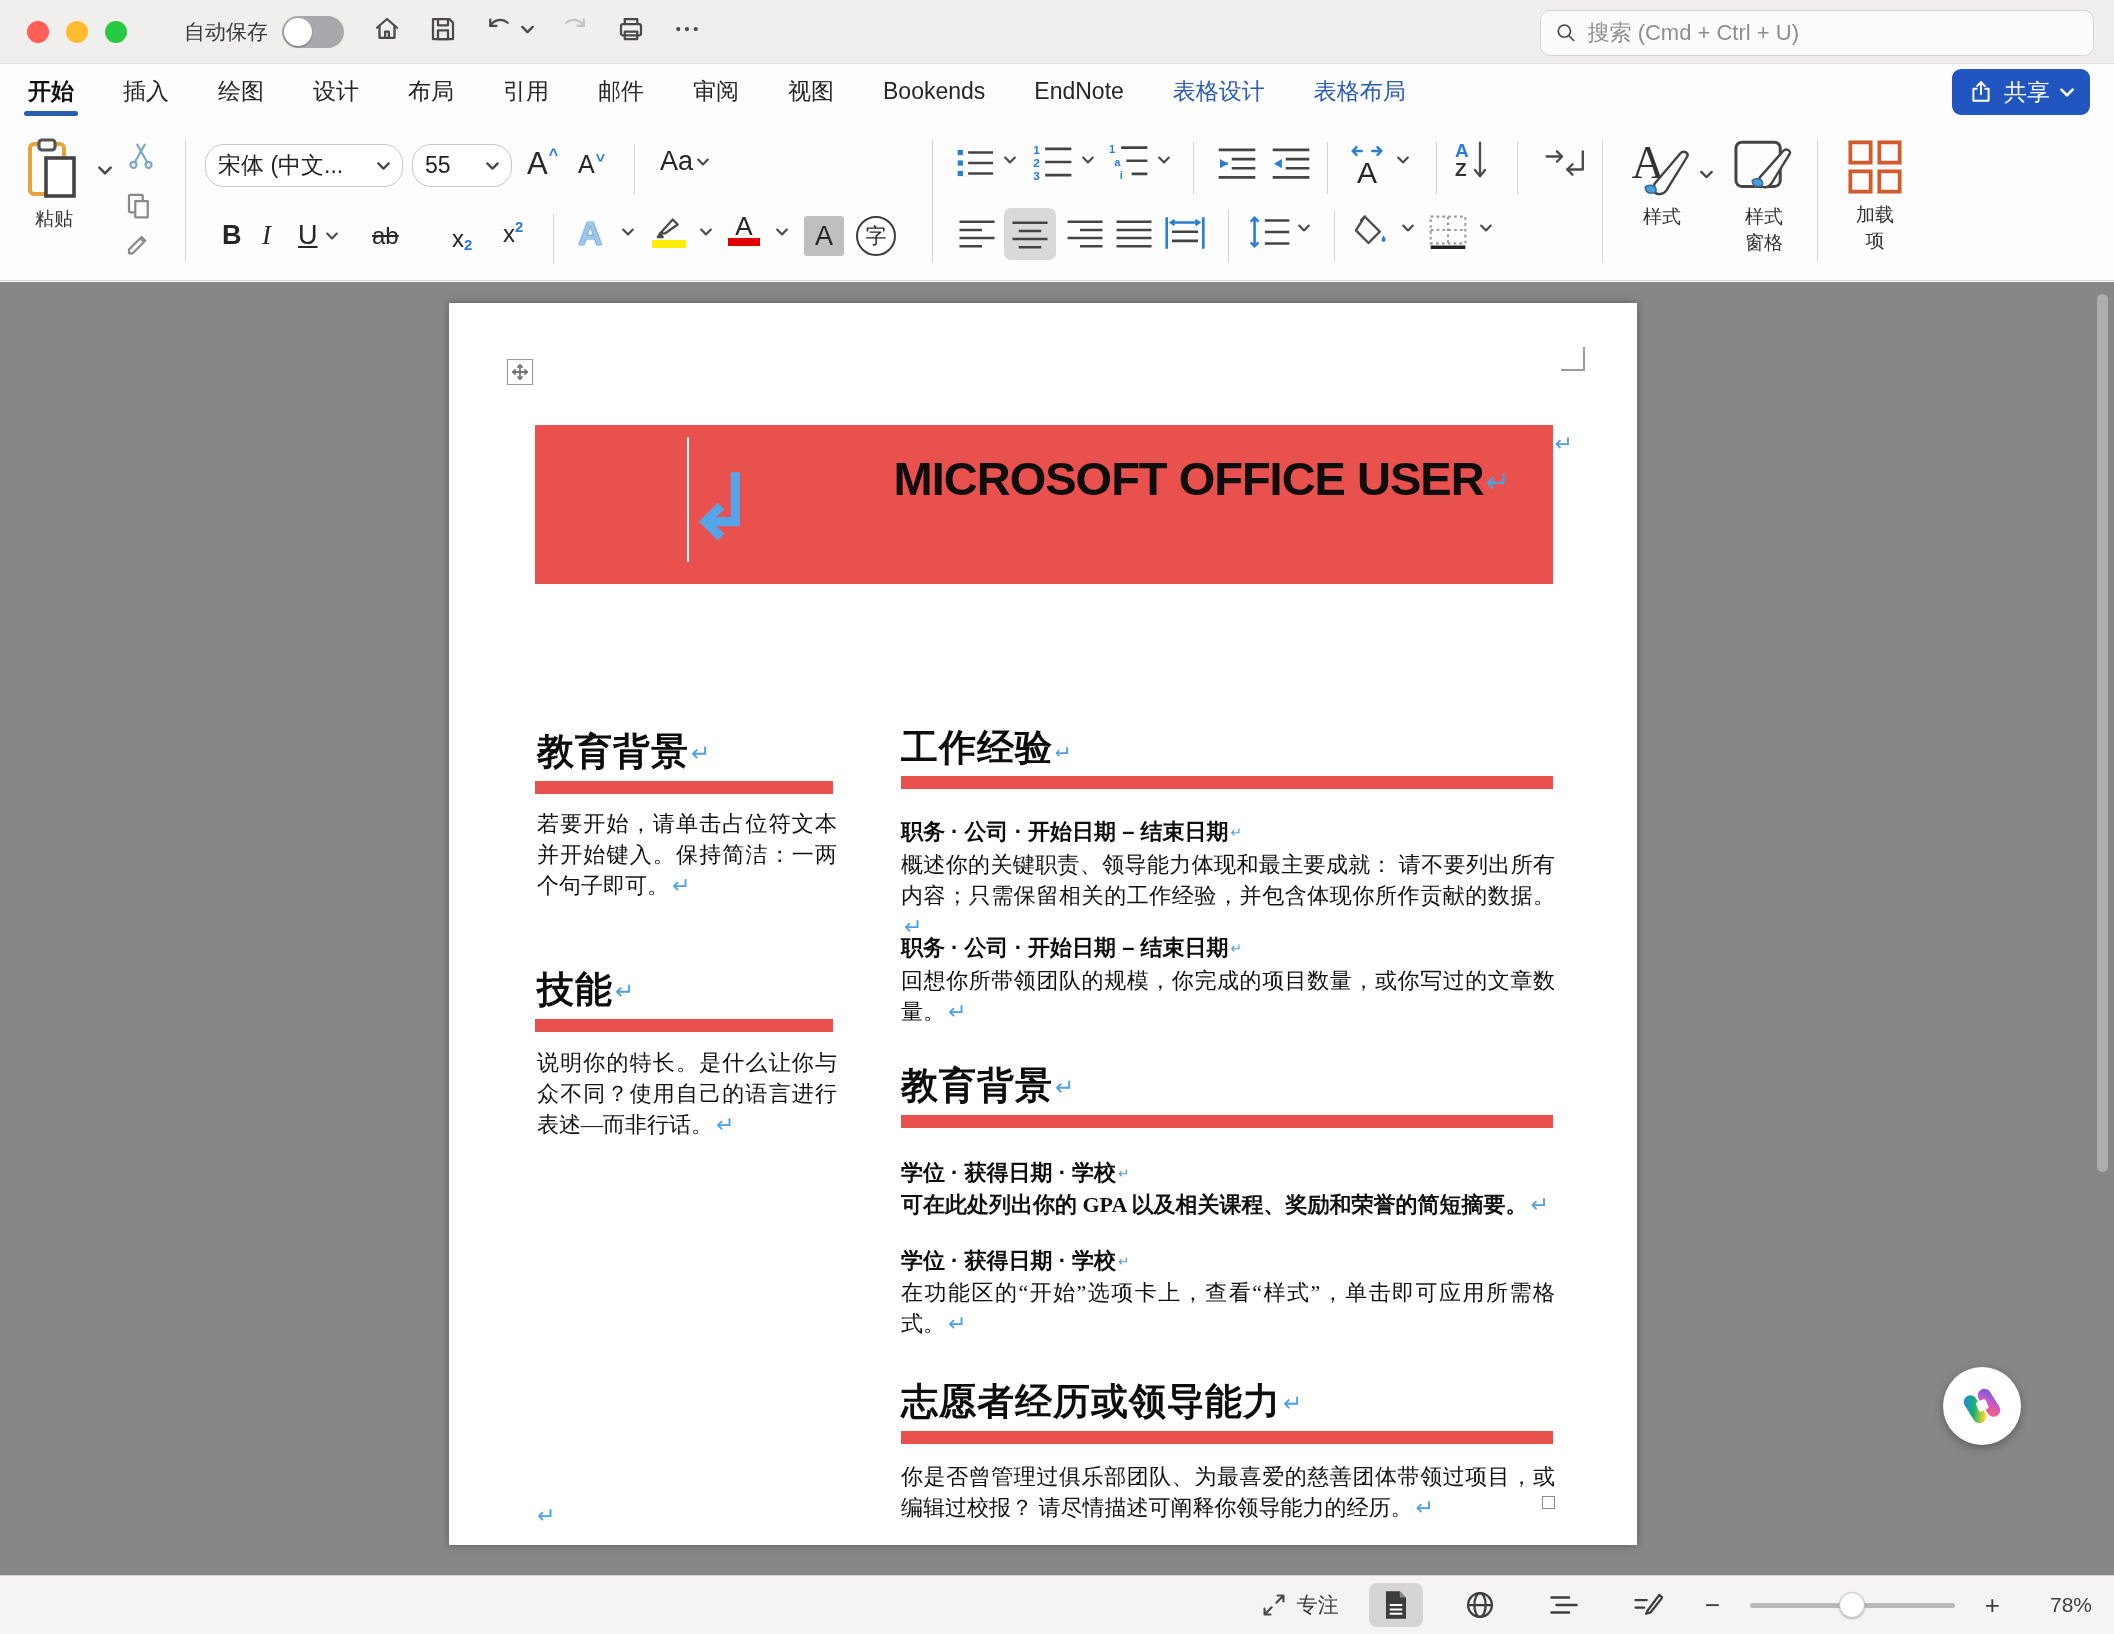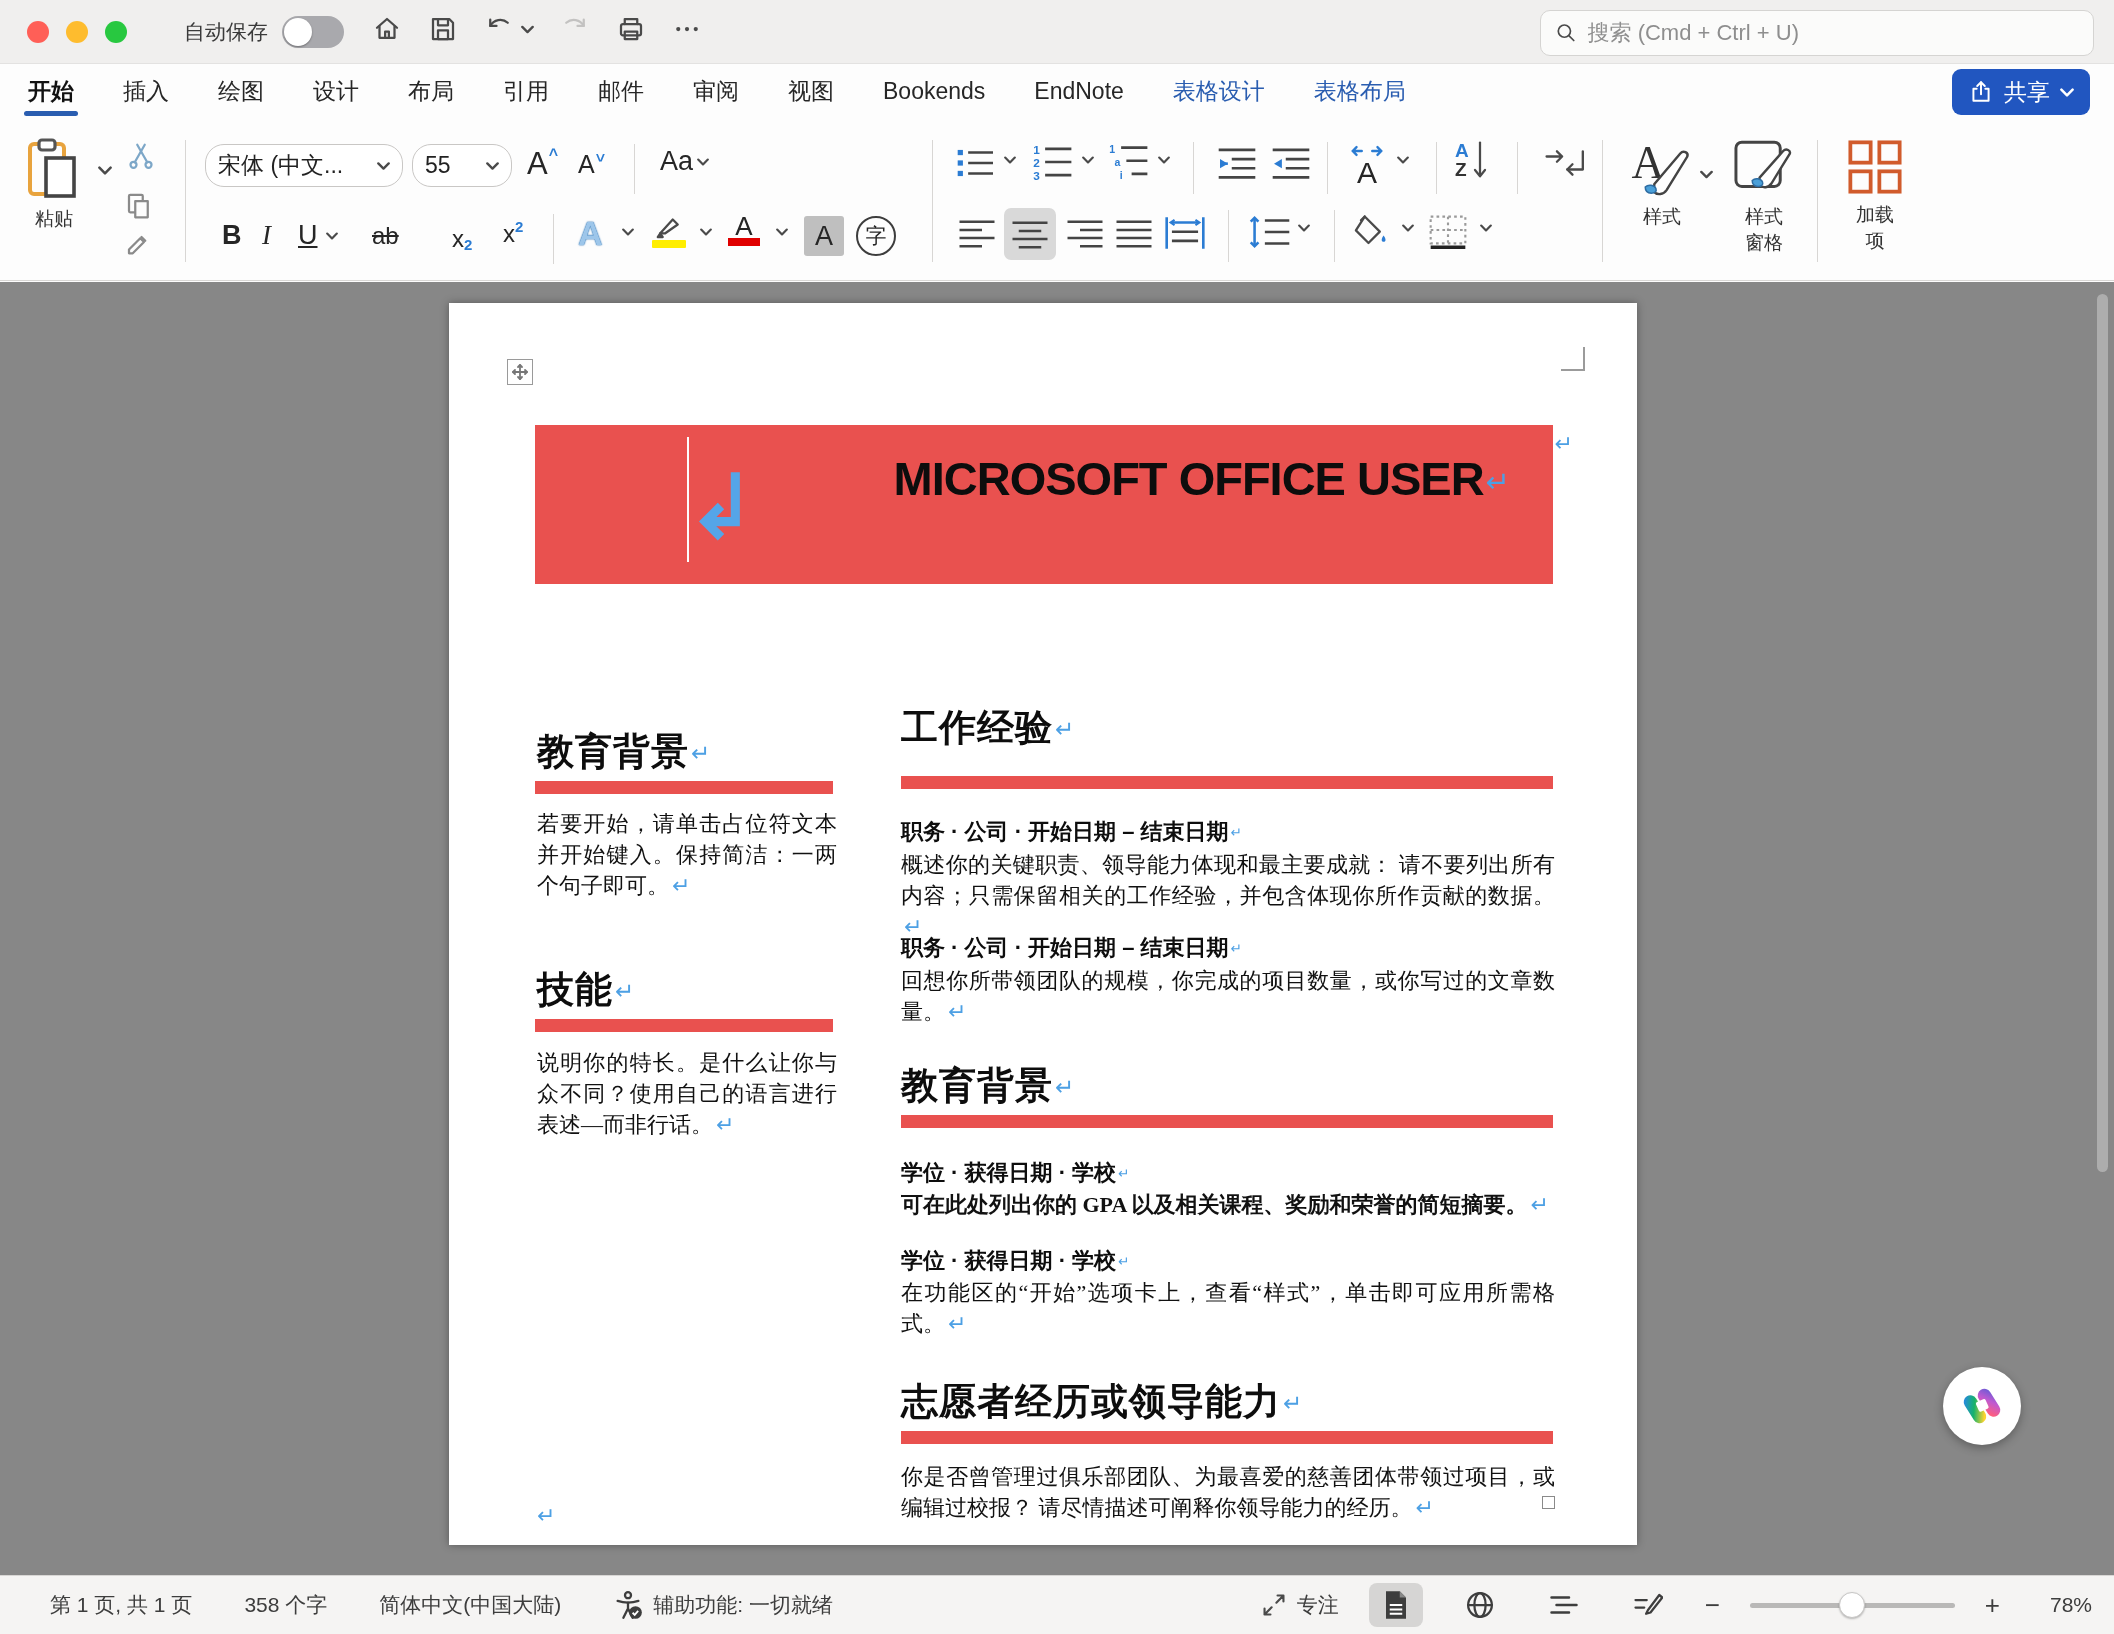--- a/index.html
+++ b/index.html
@@ -566,21 +566,21 @@
       <span class="mark" style="right:64px; top:128px;">↵</span>
 
       <div class="h1 pm-h" style="left:88px; top:424px;">教育背景</div>
       <div class="redbar" style="left:86px; top:478px; width:298px;"></div>
       <div class="body-txt pm" style="left:88px; top:505px; width:300px;">若要开始，请单击占位符文本并开始键入。保持简洁：一两个句子即可。</div>
 
       <div class="h1 pm-h" style="left:88px; top:662px;">技能</div>
       <div class="redbar" style="left:86px; top:716px; width:298px;"></div>
       <div class="body-txt pm" style="left:88px; top:744px; width:300px;">说明你的特长。是什么让你与众不同？使用自己的语言进行表述—而非行话。</div>
 
-      <div class="h1 pm-h" style="left:452px; top:400px;">工作经验</div>
+      <div class="h1 pm-h" style="left:452px; top:420px;font-family:Liberation Mono, monospace;">工作经验</div>
       <div class="redbar" style="left:452px; top:473px; width:652px;"></div>
 
       <div class="entry pm-h" style="left:452px; top:514px;">职务 · 公司 · 开始日期 – 结束日期</div>
       <div class="body-txt pm" style="left:452px; top:546px; width:654px;">概述你的关键职责、领导能力体现和最主要成就： 请不要列出所有内容；只需保留相关的工作经验，并包含体现你所作贡献的数据。</div>
 
       <div class="entry pm-h" style="left:452px; top:630px;">职务 · 公司 · 开始日期 – 结束日期</div>
       <div class="body-txt pm" style="left:452px; top:662px; width:654px;">回想你所带领团队的规模，你完成的项目数量，或你写过的文章数量。</div>
 
       <div class="h1 pm-h" style="left:452px; top:758px;">教育背景</div>
       <div class="redbar" style="left:452px; top:812px; width:652px;"></div>
@@ -618,37 +618,20 @@
         <g transform="rotate(-32 24 24)">
           <rect x="9" y="7" width="14" height="32" rx="7" fill="url(#cg1)"></rect>
           <rect x="25" y="9" width="14" height="32" rx="7" fill="url(#cg2)"></rect>
           <rect x="19" y="18" width="11" height="11" rx="2" fill="#fff" transform="rotate(8 24 24)"></rect>
         </g>
       </svg>
     </div>
   </div>
 
   <div class="statusbar">
-    <div class="sb-left">
-      <span class="sb-item">第 1 页, 共 1 页</span>
-      <span class="sb-item">358 个字</span>
-      <span class="sb-item">简体中文(中国大陆)</span>
-      <span class="sb-item">
-        <svg width="30" height="30" viewBox="0 0 26 26">
-          <g class="ic" style="stroke:#3d3d3d; stroke-width:2">
-              <circle cx="13" cy="4.5" r="2.6"></circle>
-              <path d="M4 9.5c6 2 12 2 18 0"></path>
-              <path d="M13 11v5l-4 8M13 16l4 8"></path>
-            </g>
-          <circle cx="19.5" cy="19.5" r="5.5" fill="#3d3d3d"></circle>
-            <path d="M17 19.7l1.8 1.8 3-3.4" stroke="#fff" stroke-width="1.6" fill="none"></path>
-        </svg>
-        <span>辅助功能: 一切就绪</span>
-      </span>
-    </div>
     <div class="sb-right">
       <span class="sb-item">
         <svg class="ic" width="26" height="26" viewBox="0 0 22 22">
             <path d="M13 9l6-6M19 8V3h-5"></path>
             <path d="M9 13l-6 6M3 14v5h5"></path>
           </svg>
         <span>专注</span>
       </span>
       <span class="viewbtn sel">
         <svg width="26" height="30" viewBox="0 0 20 24">

